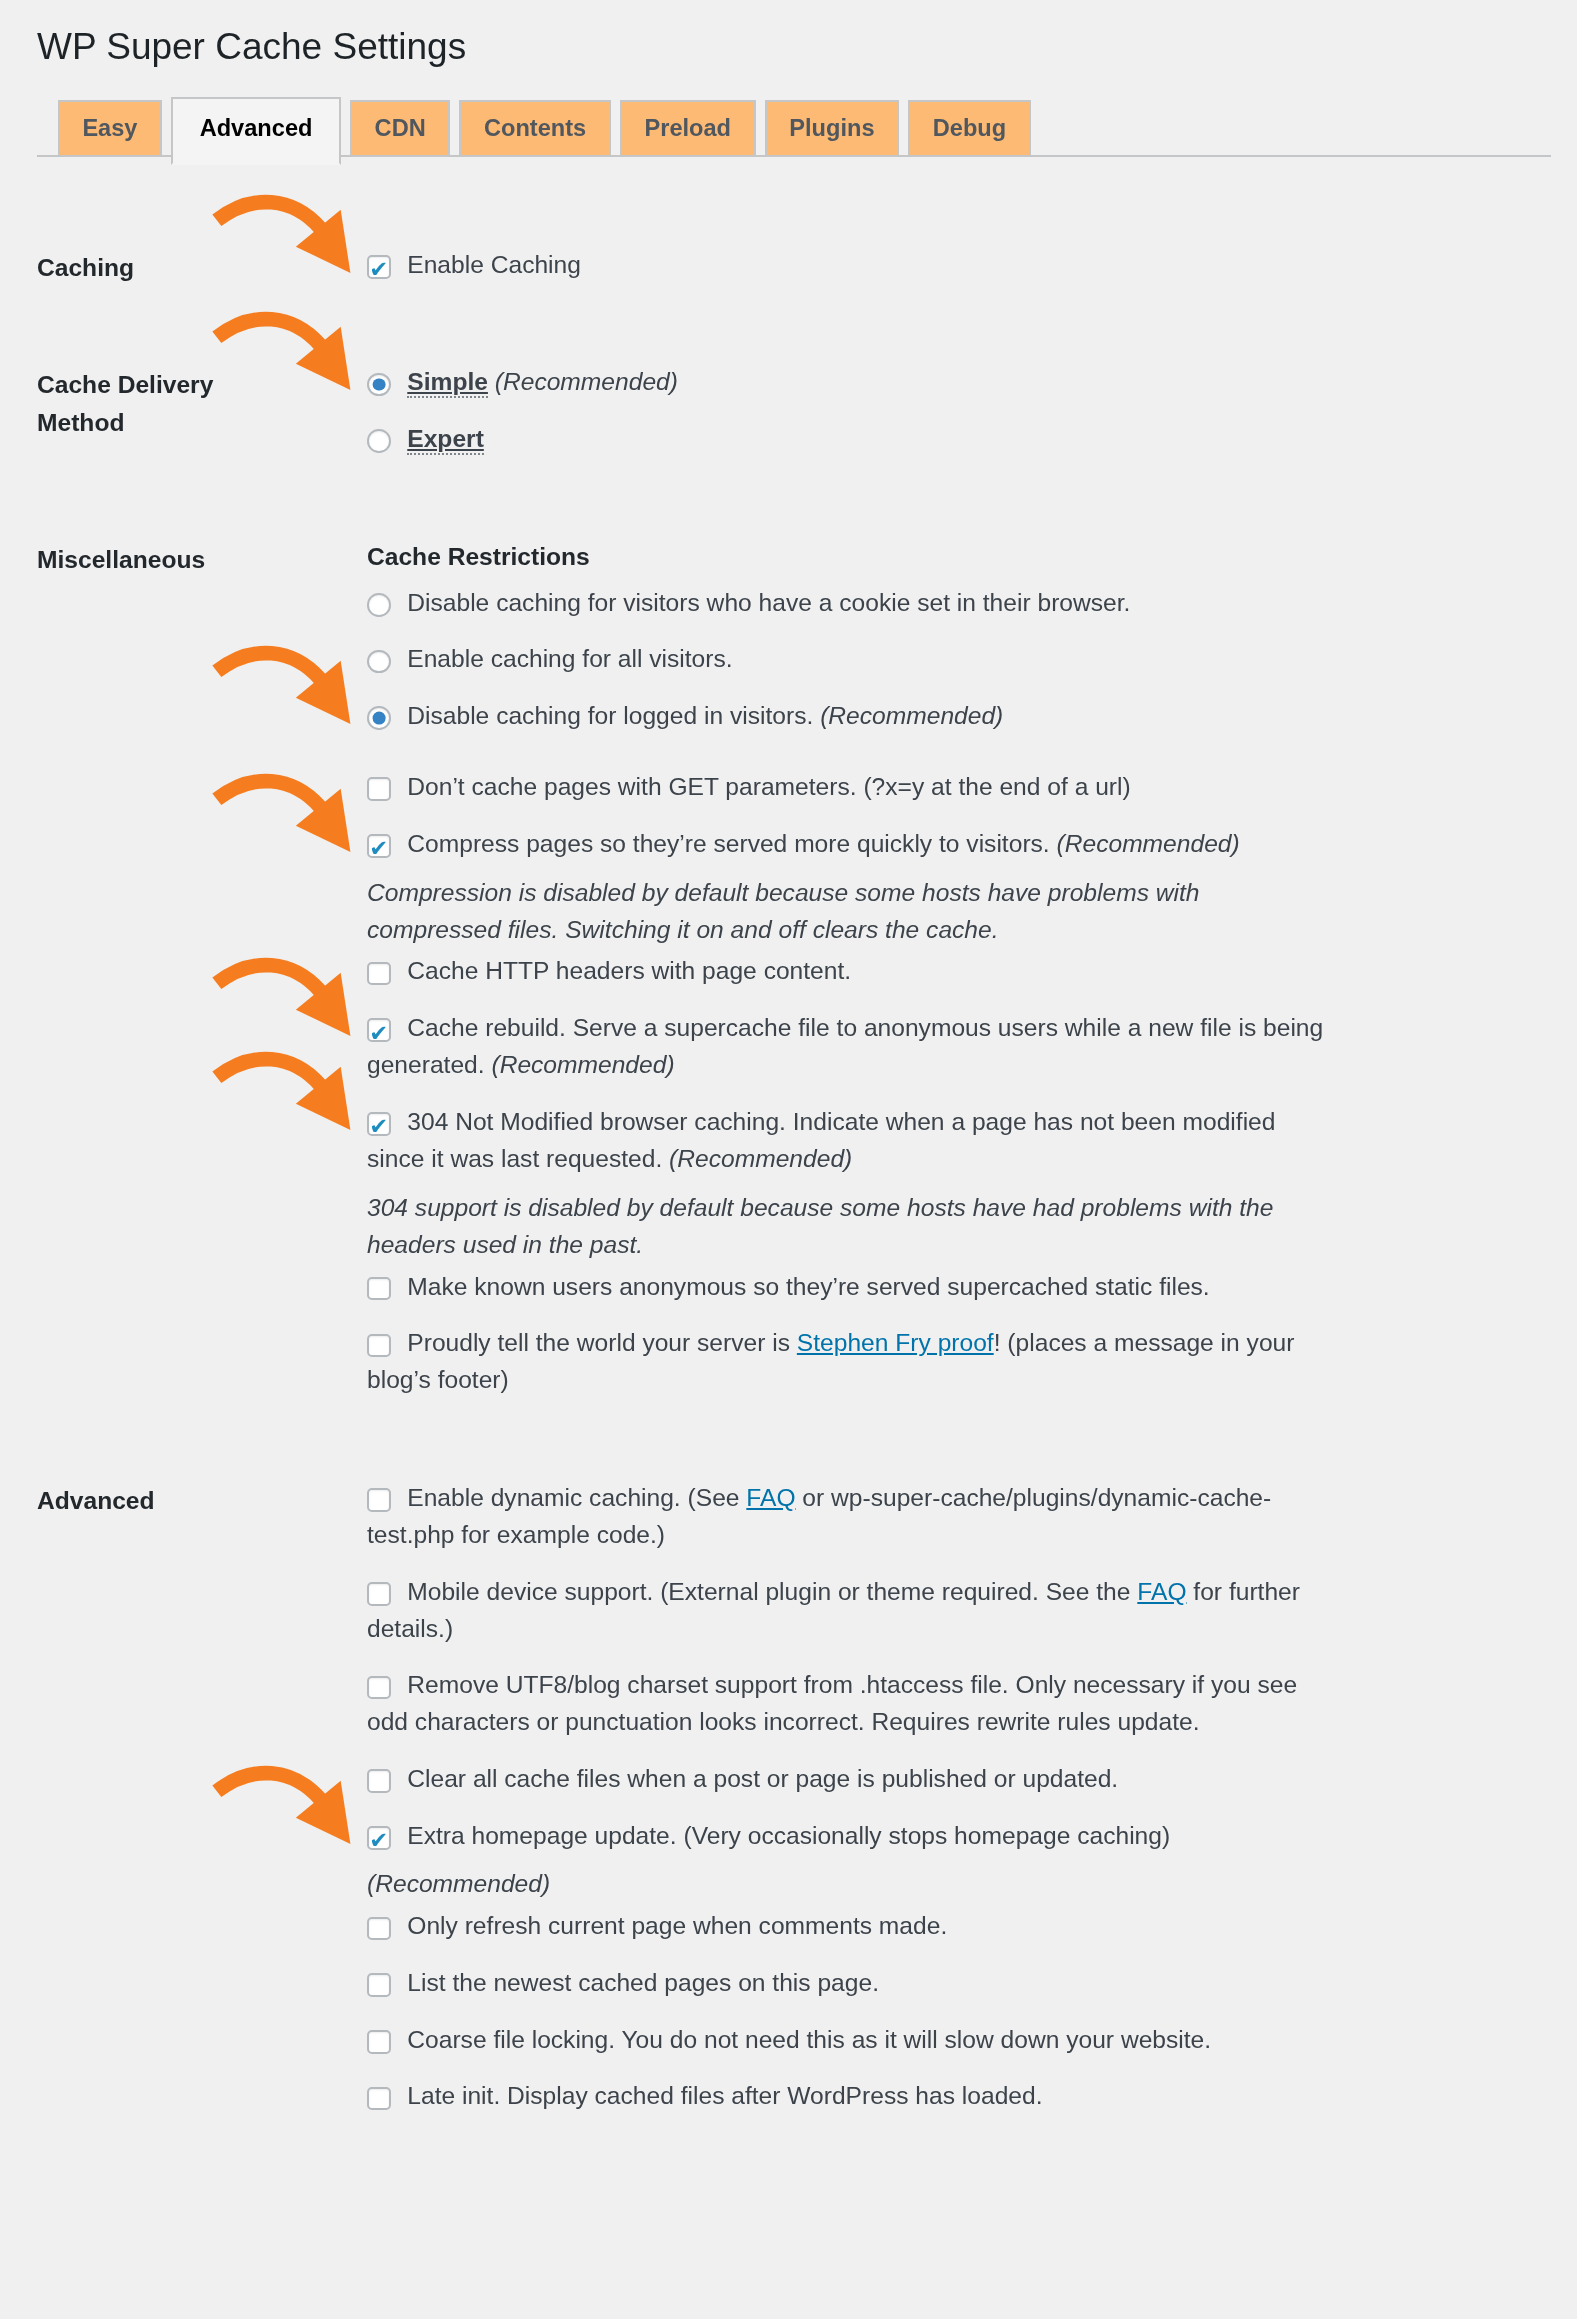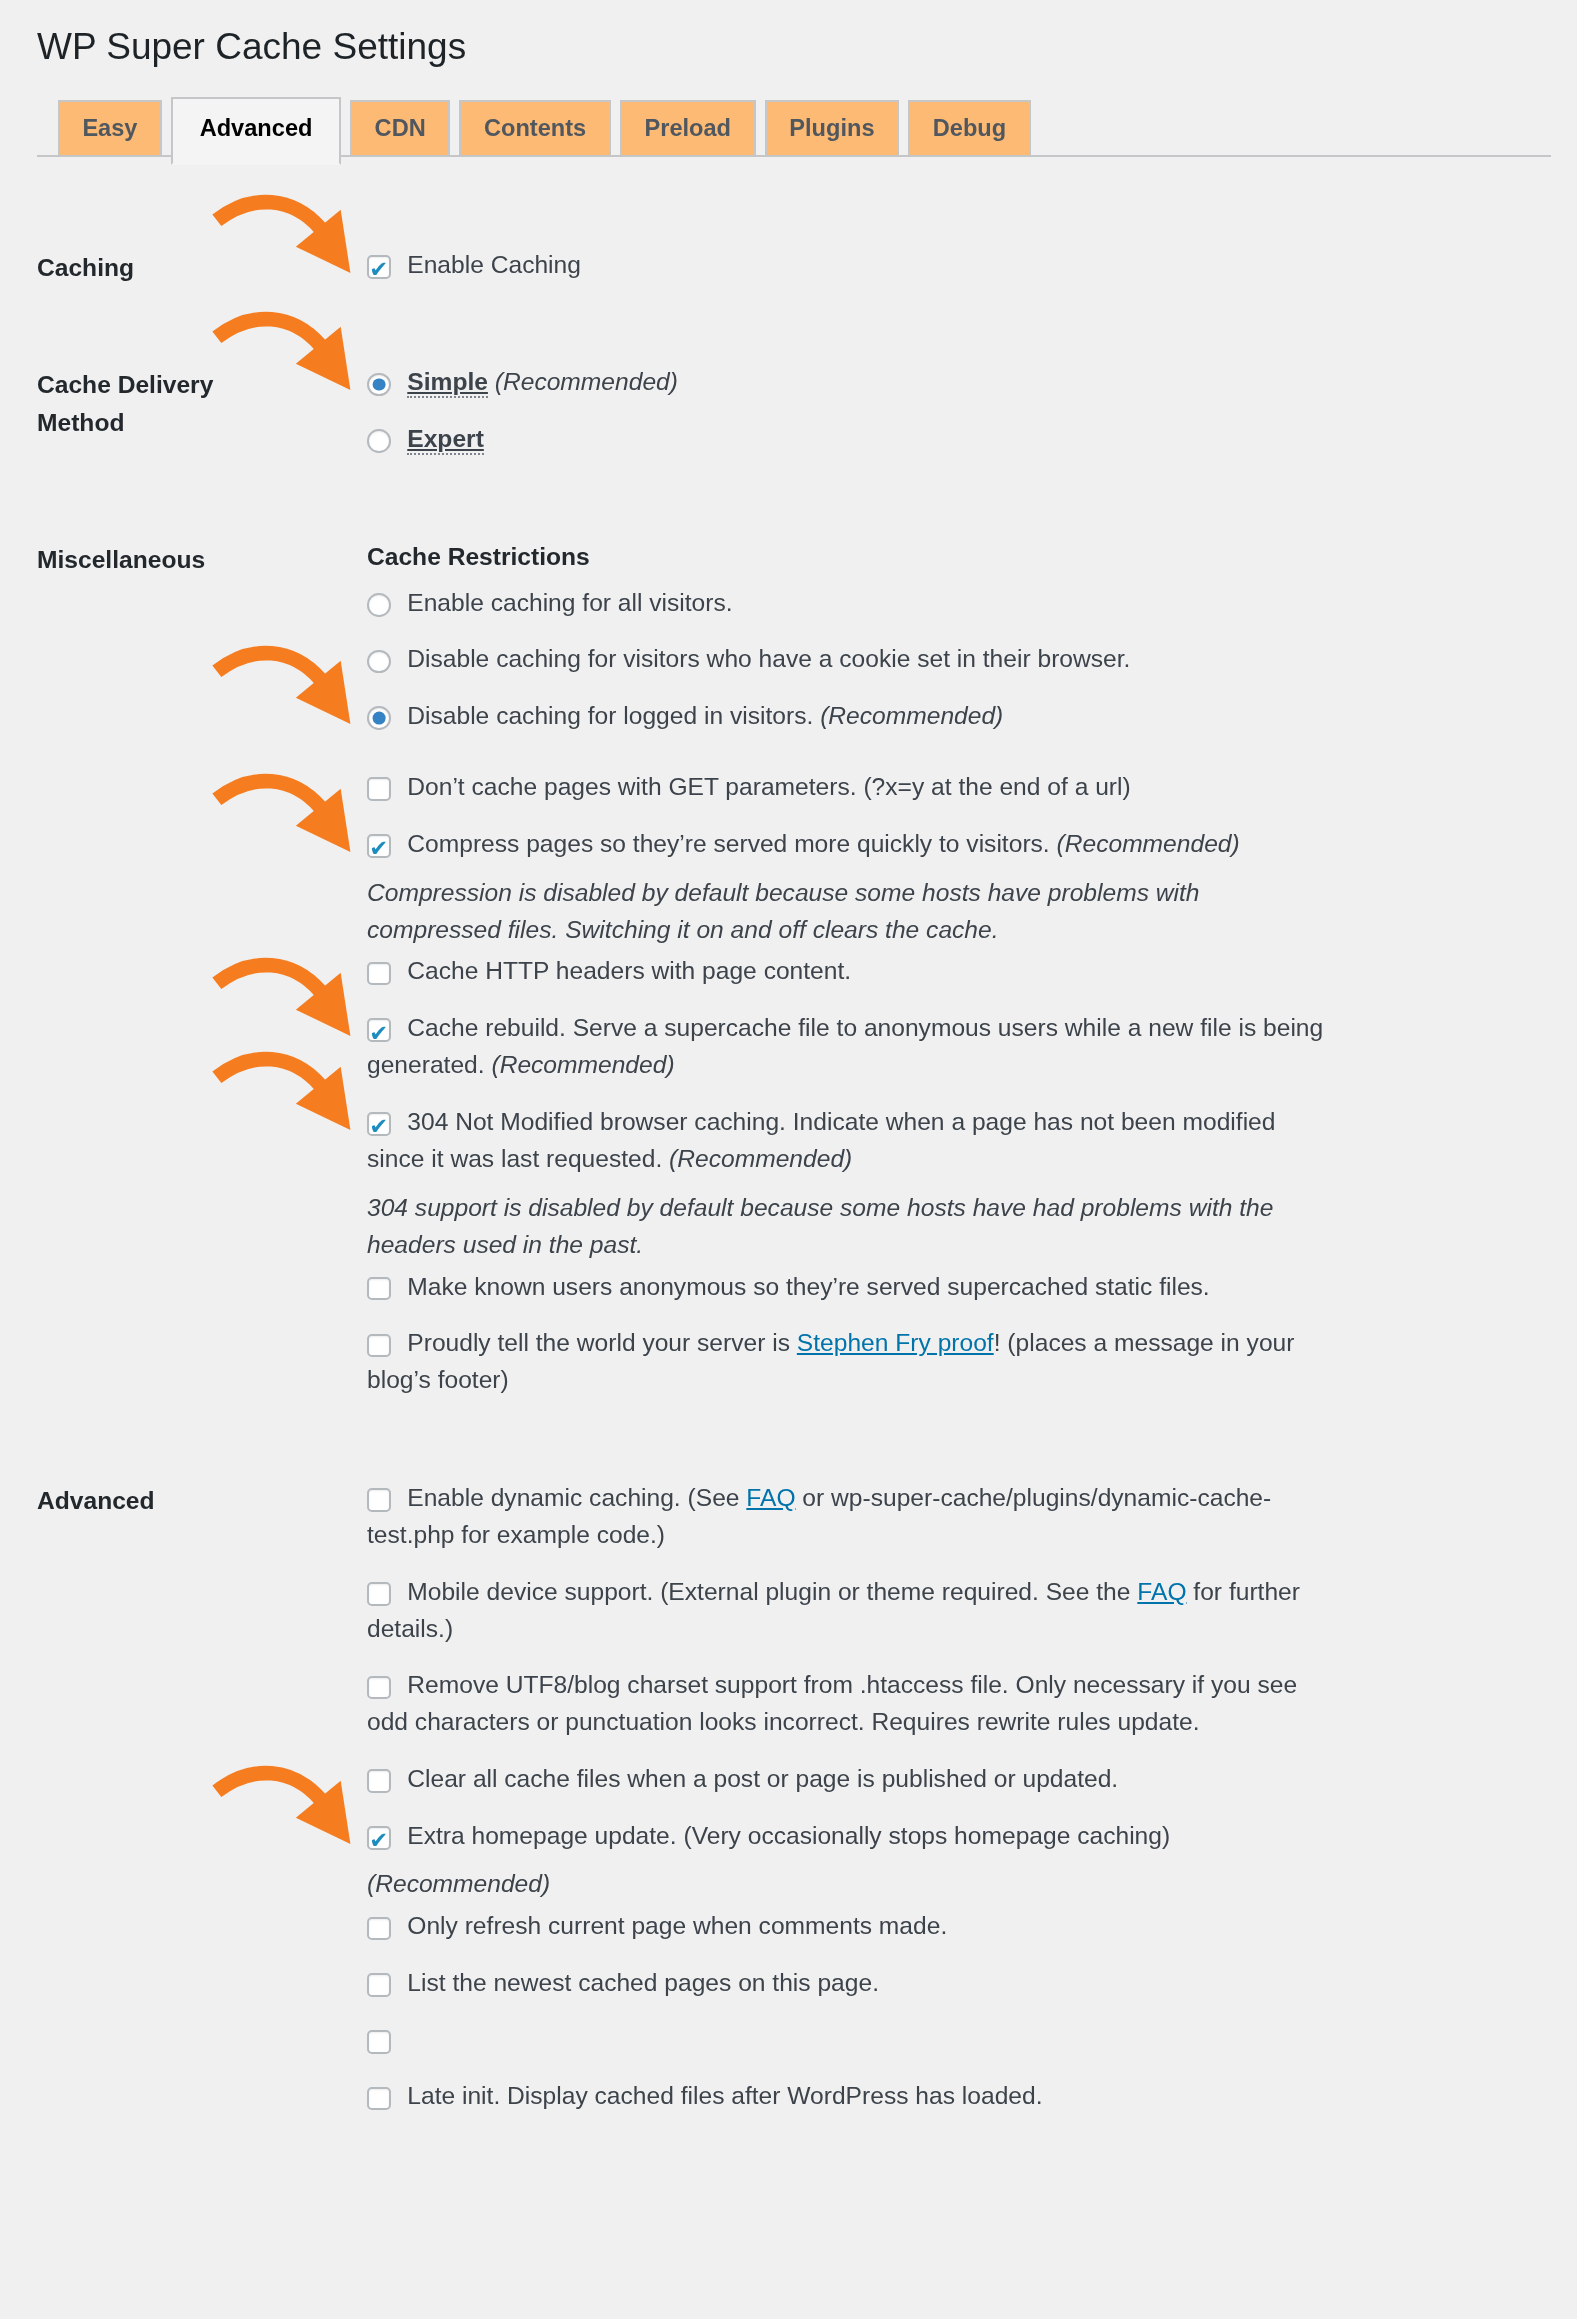--- a/index.html
+++ b/index.html
@@ -90,22 +90,22 @@
               <path d="M6,34 C42,6 84,10 112,42" fill="none" stroke="#f57d20" stroke-width="15"></path>
               <path d="M143,88 L87,61 L133,23 Z" fill="#f57d20"></path>
             </svg><span class="rb selected"></span><span class="itm-label"><span class="dotted">Simple</span><span> </span><span class="it">(Recommended)</span></span></div>
           <div class="item type-radio"><span class="rb"></span><span class="itm-label"><span class="dotted">Expert</span></span></div>
         </div>
       </div>
       <div class="form-row">
         <div class="form-label">Miscellaneous</div>
         <div class="form-content">
           <div class="item type-heading"><span class="heading-text"><span>Cache Restrictions</span></span></div>
+          <div class="item type-radio"><span class="rb"></span><span class="itm-label"><span>Disable caching for visitors who have a cookie set in their browser.</span></span></div>
           <div class="item type-radio"><span class="rb"></span><span class="itm-label"><span>Enable caching for all visitors.</span></span></div>
-          <div class="item type-radio"><span class="rb"></span><span class="itm-label"><span>Disable caching for visitors who have a cookie set in their browser.</span></span></div>
           <div class="item type-radio"><svg class="arrow" viewBox="0 0 160 96" xmlns="http://www.w3.org/2000/svg">
               <path d="M6,34 C42,6 84,10 112,42" fill="none" stroke="#f57d20" stroke-width="15"></path>
               <path d="M143,88 L87,61 L133,23 Z" fill="#f57d20"></path>
             </svg><span class="rb selected"></span><span class="itm-label"><span>Disable caching for logged in visitors. </span><span class="it">(Recommended)</span></span></div>
           <div class="item type-checkbox gap"><span class="cb"></span><span class="itm-label"><span>Don’t cache pages with GET parameters. (?x=y at the end of a url)</span></span></div>
           <div class="item type-checkbox"><svg class="arrow" viewBox="0 0 160 96" xmlns="http://www.w3.org/2000/svg">
               <path d="M6,34 C42,6 84,10 112,42" fill="none" stroke="#f57d20" stroke-width="15"></path>
               <path d="M143,88 L87,61 L133,23 Z" fill="#f57d20"></path>
             </svg><span class="cb checked"></span><span class="itm-label"><span>Compress pages so they’re served more quickly to visitors. </span><span class="it">(Recommended)</span></span></div>
           <div class="item type-note"><span class="note-text"><span>Compression is disabled by default because some hosts have problems with
@@ -138,19 +138,19 @@
           <div class="item type-checkbox"><span class="cb"></span><span class="itm-label"><span>Remove UTF8/blog charset support from .htaccess file. Only necessary if you see
 odd characters or punctuation looks incorrect. Requires rewrite rules update.</span></span></div>
           <div class="item type-checkbox"><span class="cb"></span><span class="itm-label"><span>Clear all cache files when a post or page is published or updated.</span></span></div>
           <div class="item type-checkbox"><svg class="arrow" viewBox="0 0 160 96" xmlns="http://www.w3.org/2000/svg">
               <path d="M6,34 C42,6 84,10 112,42" fill="none" stroke="#f57d20" stroke-width="15"></path>
               <path d="M143,88 L87,61 L133,23 Z" fill="#f57d20"></path>
             </svg><span class="cb checked"></span><span class="itm-label"><span>Extra homepage update. (Very occasionally stops homepage caching)</span></span></div>
           <div class="item type-note"><span class="note-text"><span>(Recommended)</span></span></div>
           <div class="item type-checkbox"><span class="cb"></span><span class="itm-label"><span>Only refresh current page when comments made.</span></span></div>
           <div class="item type-checkbox"><span class="cb"></span><span class="itm-label"><span>List the newest cached pages on this page.</span></span></div>
-          <div class="item type-checkbox"><span class="cb"></span></div>
+          <div class="item type-checkbox"><span class="cb"></span><span class="itm-label"><span>Coarse file locking. You do not need this as it will slow down your website.</span></span></div>
           <div class="item type-checkbox"><span class="cb"></span><span class="itm-label"><span>Late init. Display cached files after WordPress has loaded.</span></span></div>
         </div>
       </div>
     </div>
 </div>
 
 
 </body></html>

